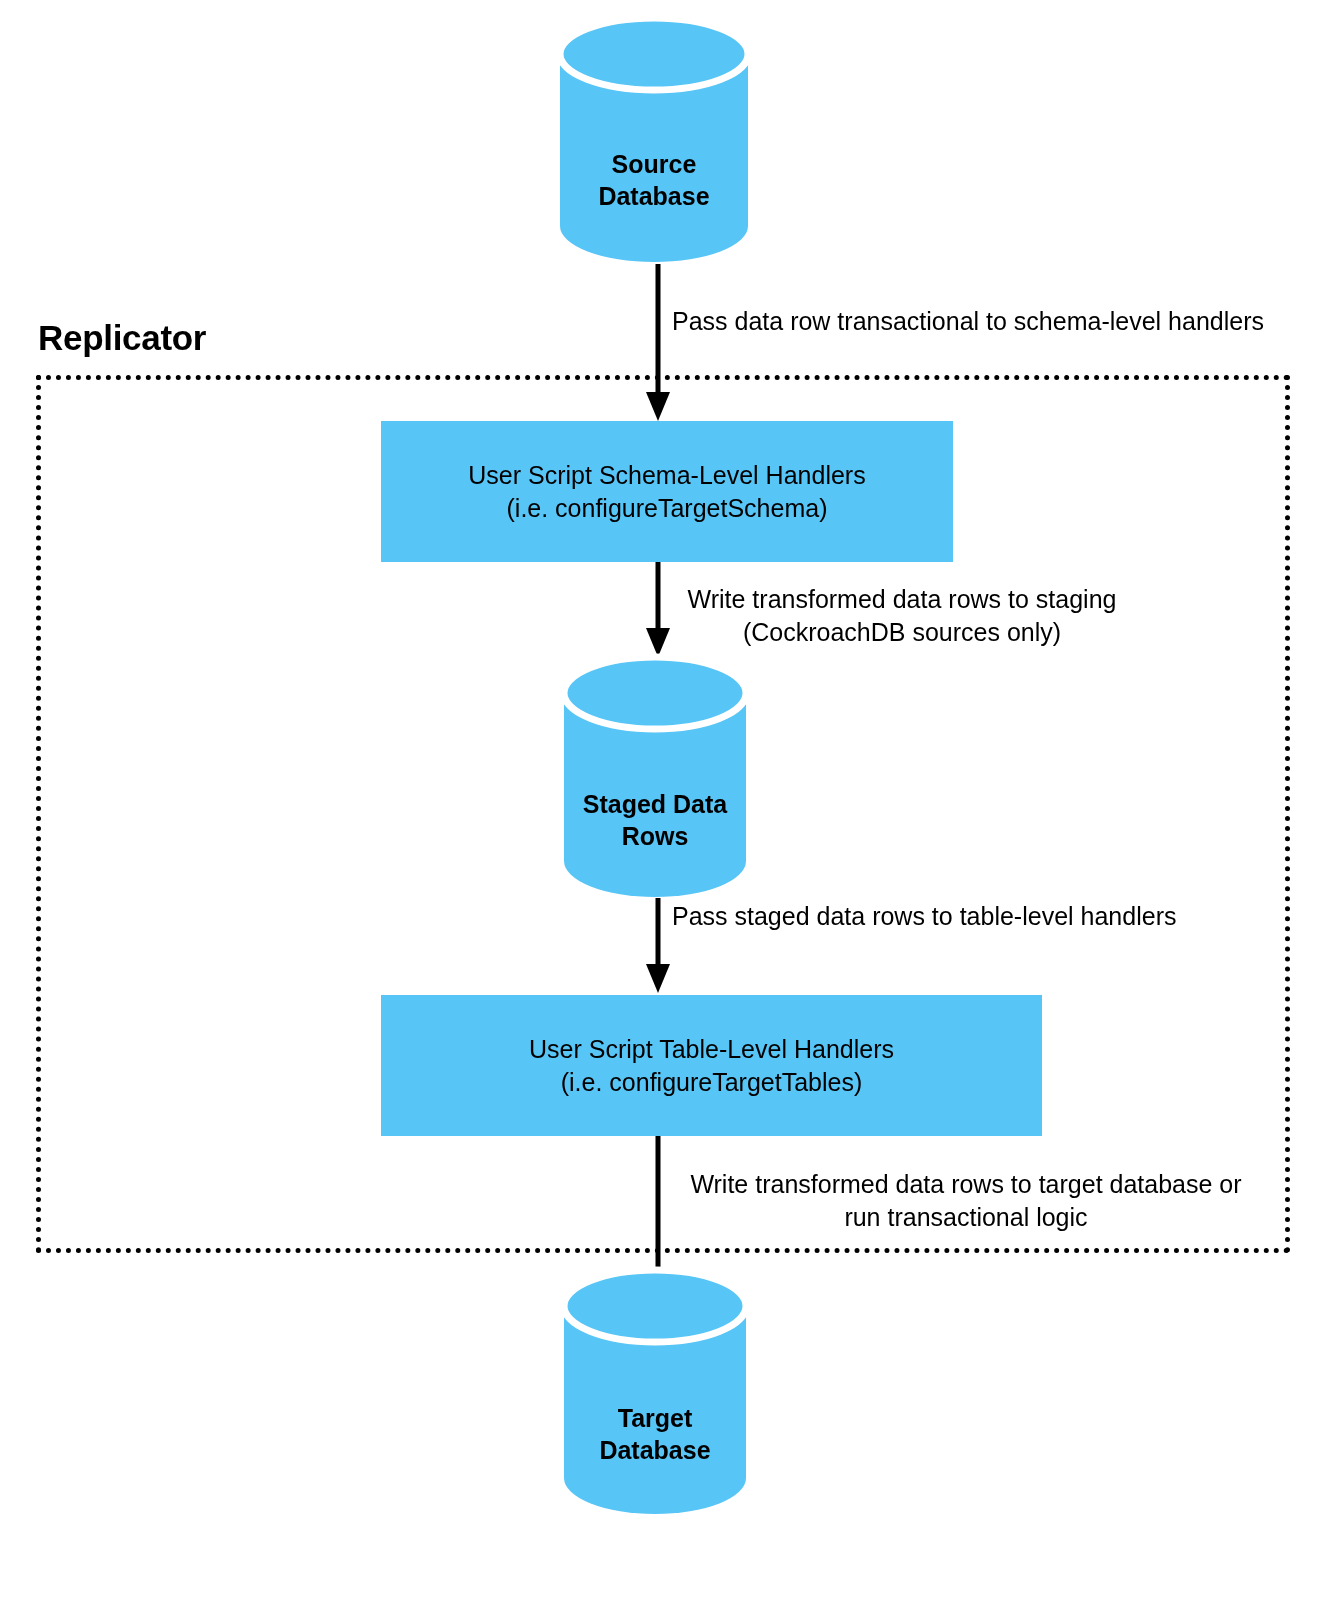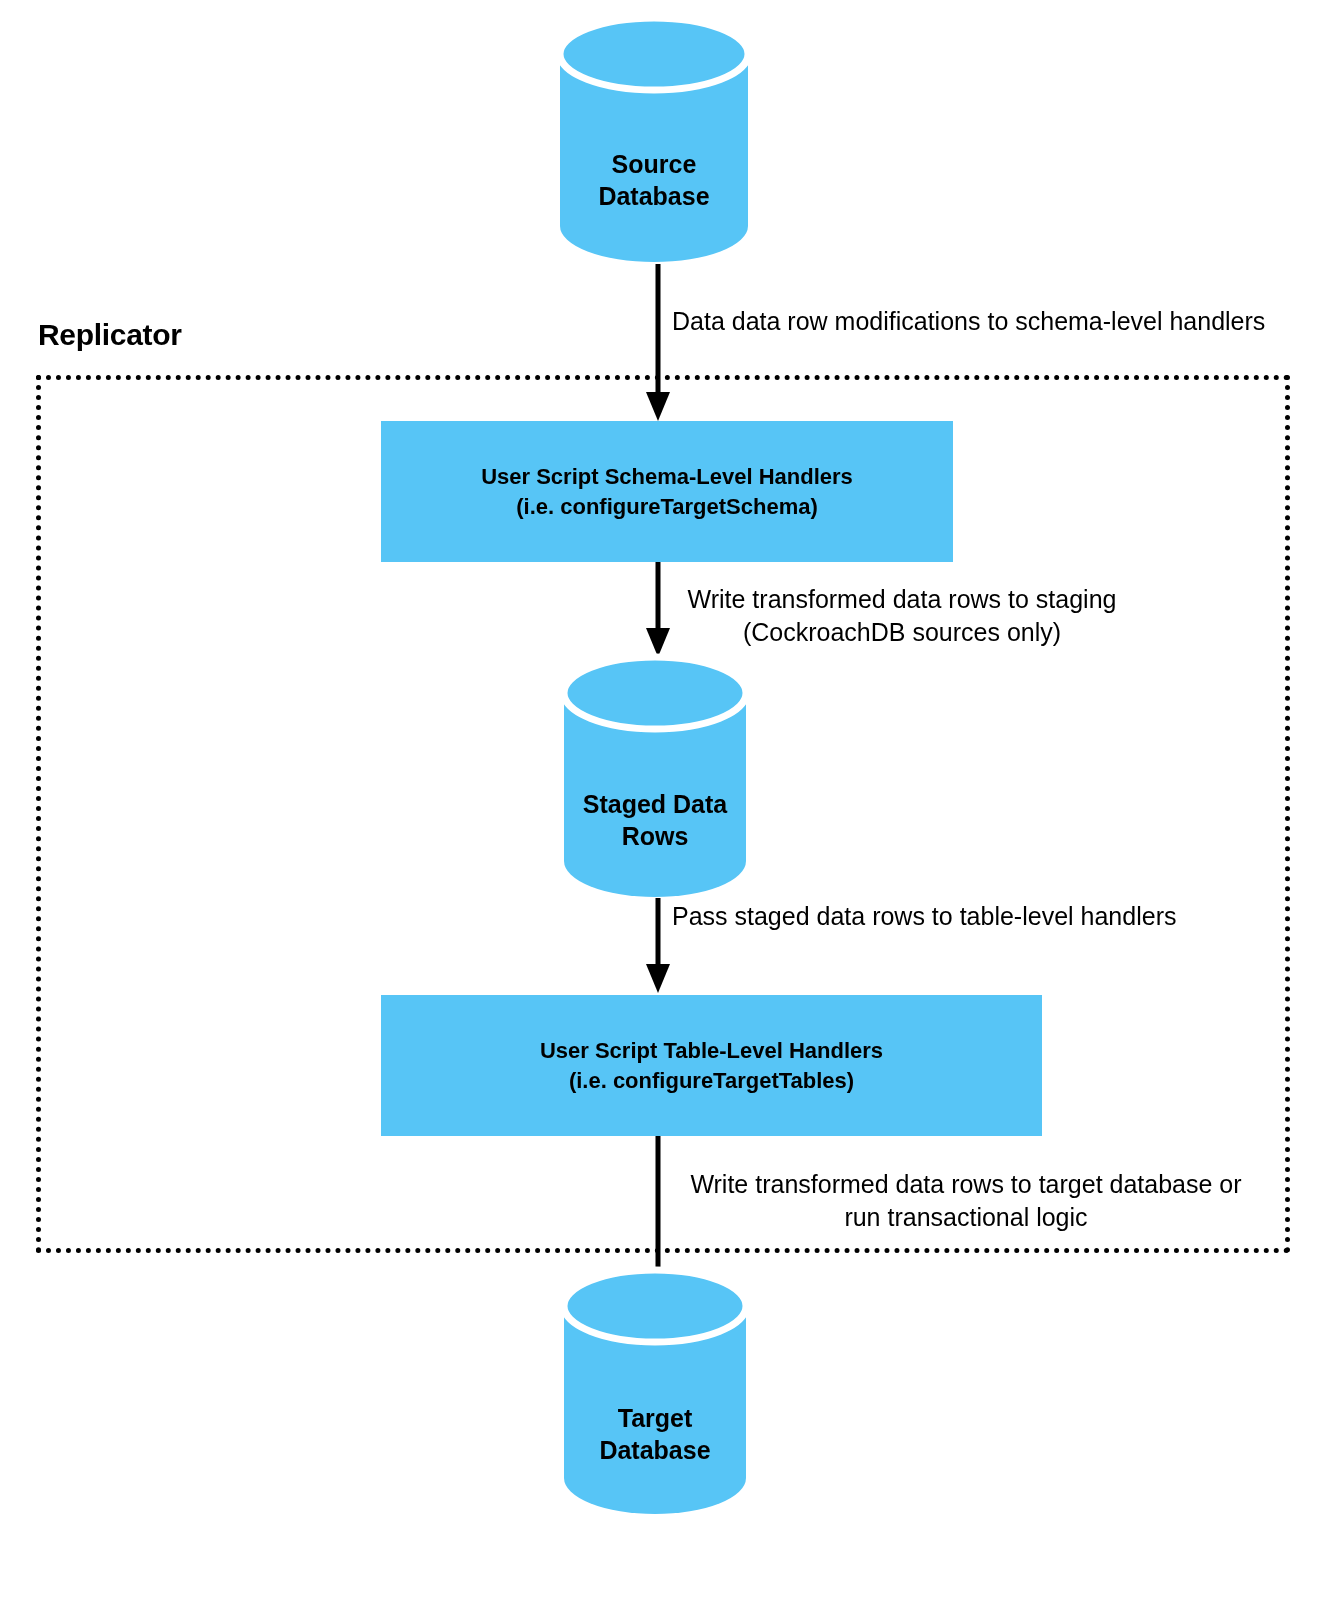--- a/index.html
+++ b/index.html
@@ -27,21 +27,21 @@
     width: 1254px;
     height: 878px;
     border: 5px dotted #000000;
     box-sizing: border-box;
     background: transparent;
   }
   .replicator-title {
     position: absolute;
     left: 38px;
     top: 318px;
-    font-size: 30px;
+    font-size: 35px;
     font-weight: bold;
     letter-spacing: -0.3px;
     color: #000000;
     white-space: nowrap;
   }
 
   
   .cylinder {
     position: absolute;
   }
@@ -62,22 +62,22 @@
   
   .proc-box {
     position: absolute;
     background: #57c5f6;
     display: flex;
     align-items: center;
     justify-content: center;
     text-align: center;
   }
   .proc-text {
-    font-size: 22px;
-    font-weight: bold;
+    font-size: 25px;
+    font-weight: normal;
     line-height: 1.32;
     color: #000000;
     white-space: pre-line;
   }
 
   
   .arrow { position: absolute; }
   .arrow svg { display: block; }
 
   
@@ -107,21 +107,21 @@
   <div class="replicator-title">Replicator</div>
 
   <div class="replicator-box"></div>
 
   <div class="arrow" style="left:644px; top:264px; width:28px; height:158px;">
     <svg width="28" height="158" viewBox="0 0 28 158">
       <line x1="14" y1="0" x2="14" y2="132" stroke="#000000" stroke-width="5"></line>
       <polygon points="2,128 26,128 14,157" fill="#000000"></polygon>
     </svg>
   </div>
-  <div class="edge-label" style="left:672px; top:305px;">Data data row modifications to schema-level handlers</div>
+  <div class="edge-label" style="left:672px; top:305px;">Pass data row transactional to schema-level handlers</div>
 
   <div class="proc-box" style="left:381px; top:421px; width:572px; height:141px;">
     <div class="proc-text">User Script Schema-Level Handlers
 (i.e. configureTargetSchema)</div>
   </div>
 
   <div class="arrow" style="left:644px; top:562px; width:28px; height:96px;">
     <svg width="28" height="96" viewBox="0 0 28 96">
       <line x1="14" y1="0" x2="14" y2="70" stroke="#000000" stroke-width="5"></line>
       <polygon points="2,66 26,66 14,95" fill="#000000"></polygon>

